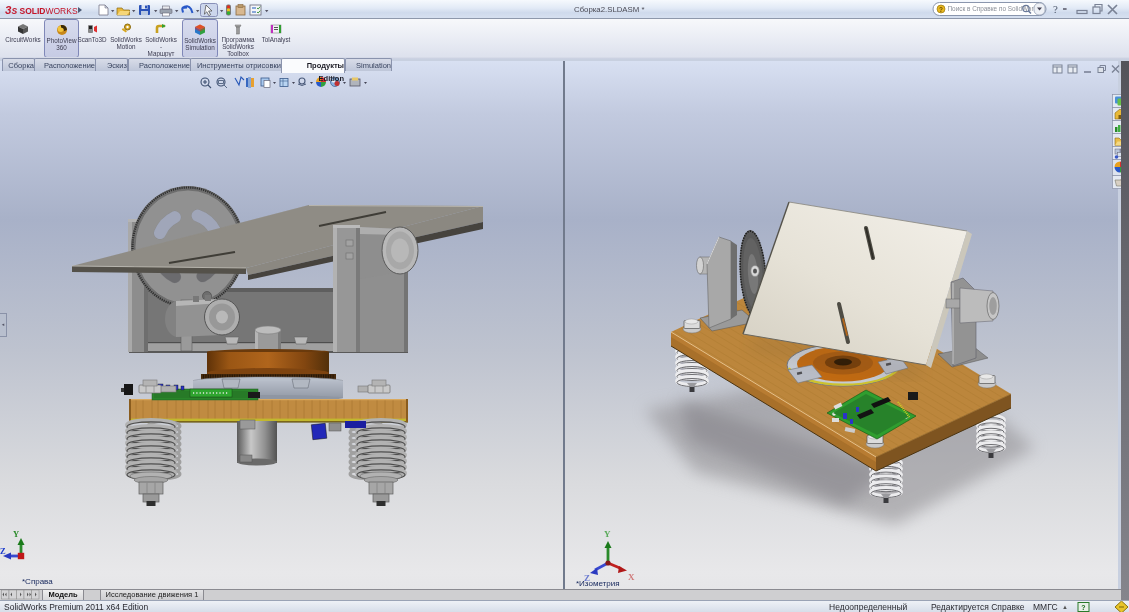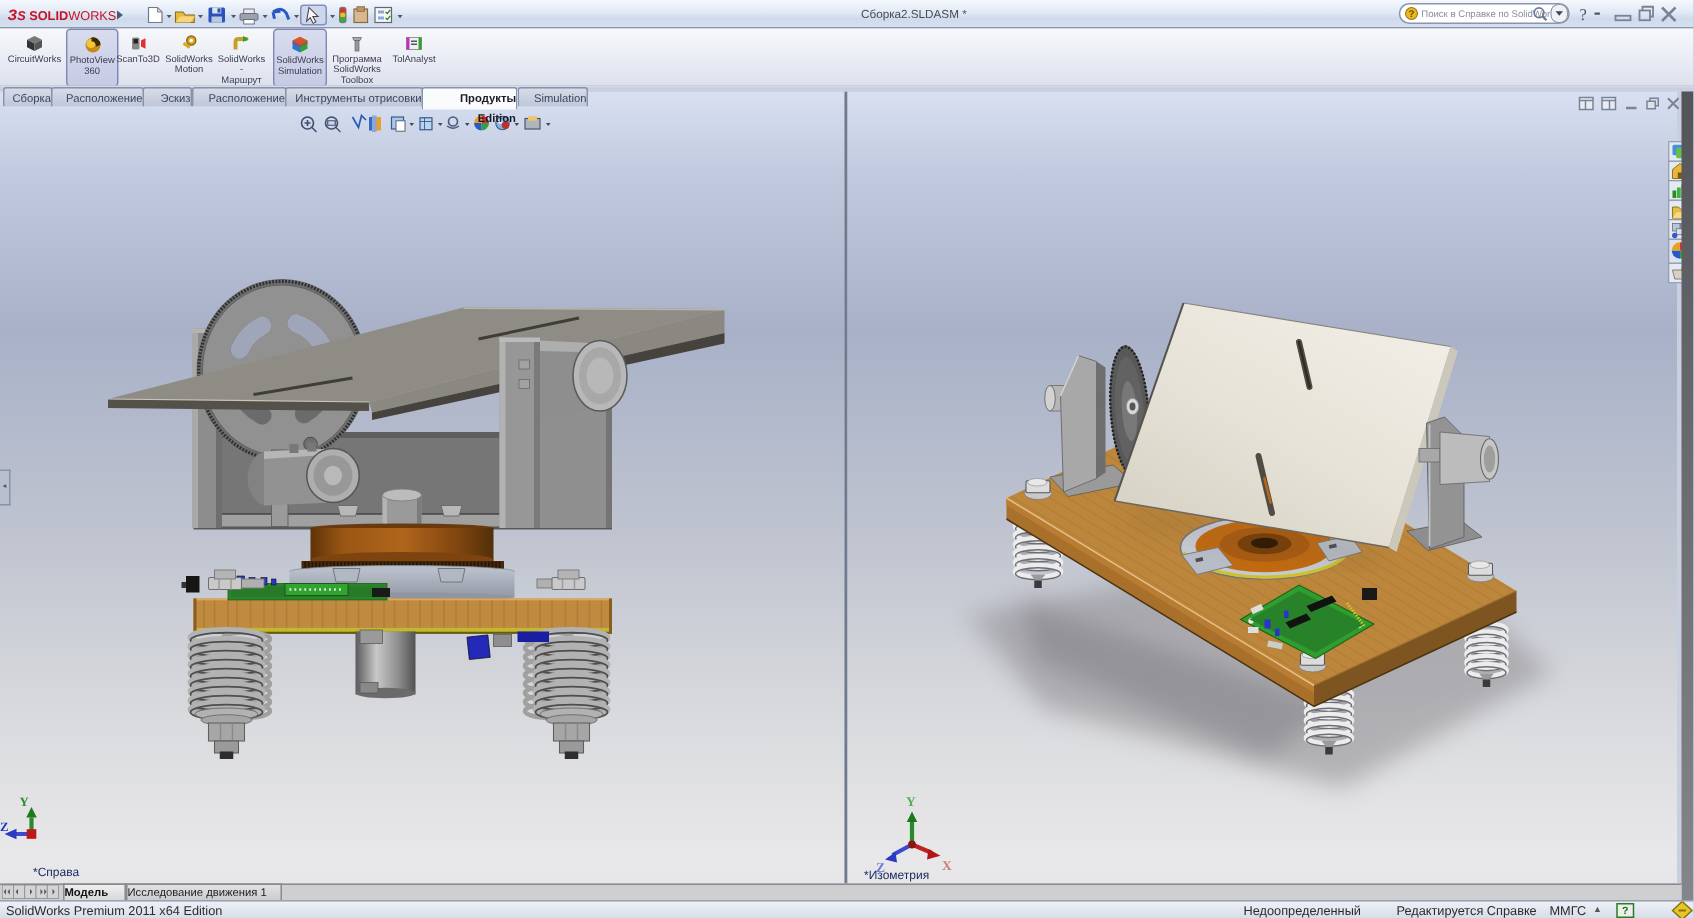--- a/index.html
+++ b/index.html
@@ -657,22 +657,22 @@
       <rect x="30.5" y="1" width="7.5" height="9" fill="#d4d4d6"></rect>
 </g>
 <g fill="#555">
       <path d="M3 3.5 l-1.5 2 1.5 2 Z M5.5 3.5 l-1.5 2 1.5 2 Z"></path>
       <path d="M11 3.5 l-1.5 2 1.5 2 Z"></path>
       <path d="M19 3.5 l1.5 2 -1.5 2 Z"></path>
       <path d="M26 3.5 l1.5 2 -1.5 2 Z M28.5 3.5 l1.5 2 -1.5 2 Z"></path>
       <path d="M34 3.5 l1.5 2 -1.5 2 Z"></path>
     </g>
 </svg>
-<div class="abs" style="left:42px;top:589px;width:40px;height:10px;background:linear-gradient(#efefef,#d8d8da);border:1px solid #8a8a90;border-bottom:none;font-size:7.5px;font-weight:bold;color:#111;text-align:left;line-height:10px">Модель</div>
-<div class="abs" style="left:84px;top:589px;width:102px;height:10px;background:linear-gradient(#e2e2e4,#cccccf);border:1px solid #8a8a90;border-bottom:none;font-size:7.5px;color:#222;line-height:10px">Исследование движения 1</div>
+<div class="abs" style="left:42px;top:589px;width:40px;height:10px;background:linear-gradient(#efefef,#d8d8da);border:1px solid #8a8a90;border-bottom:none;font-size:7.5px;font-weight:bold;color:#111;text-align:center;line-height:10px">Модель</div>
+<div class="abs" style="left:100px;top:589px;width:102px;height:10px;background:linear-gradient(#e2e2e4,#cccccf);border:1px solid #8a8a90;border-bottom:none;font-size:7.5px;color:#222;text-align:center;line-height:10px">Исследование движения 1</div>
 <div class="abs" id="statusbar">
 <span class="st" style="left:4px">SolidWorks Premium 2011 x64 Edition</span>
 <span class="st" style="left:829px">Недоопределенный</span>
 <span class="st" style="left:931px">Редактируется Справке</span>
 <span class="st" style="left:1033px">ММГС</span>
 <span class="st" style="left:1062px;font-size:6px;top:3px;color:#555">▲</span>
 <svg class="abs" style="left:1077px;top:1px" width="14" height="10" viewBox="0 0 14 10">
       <rect x="1" y="0.5" width="11" height="9" fill="#e8f0e8" stroke="#2a7a2a" stroke-width="1"></rect>
       <text x="6.5" y="7.5" font-size="7" text-anchor="middle" fill="#1a6a1a" font-weight="bold">?</text>
     </svg>

